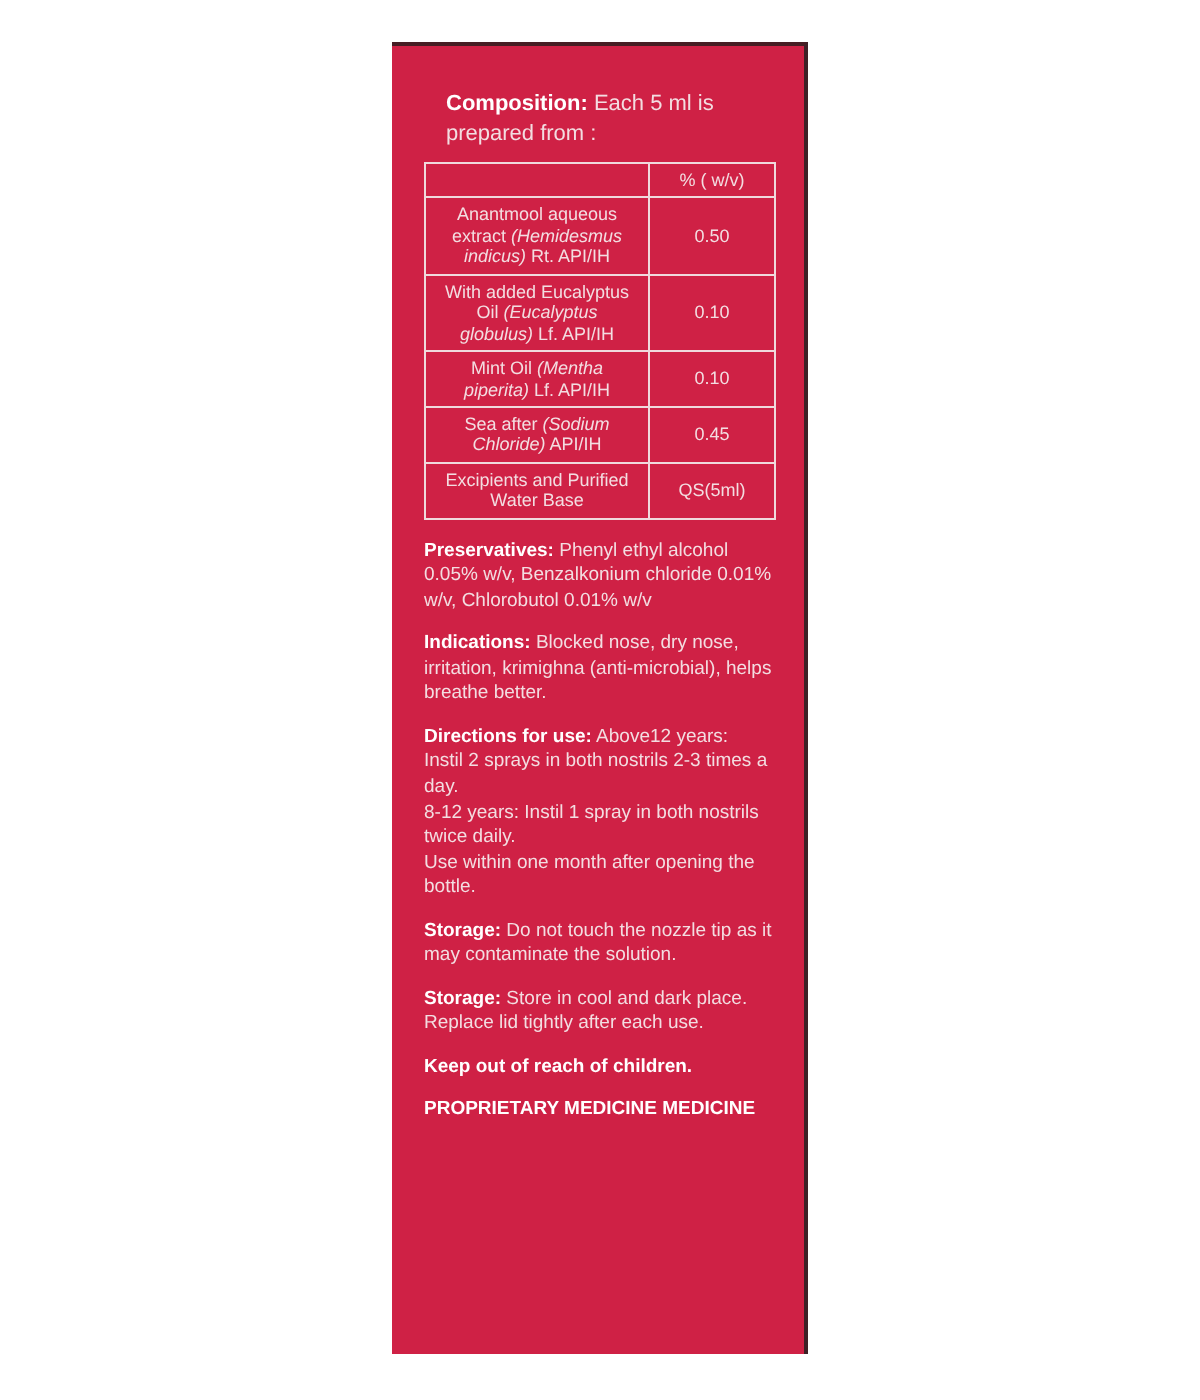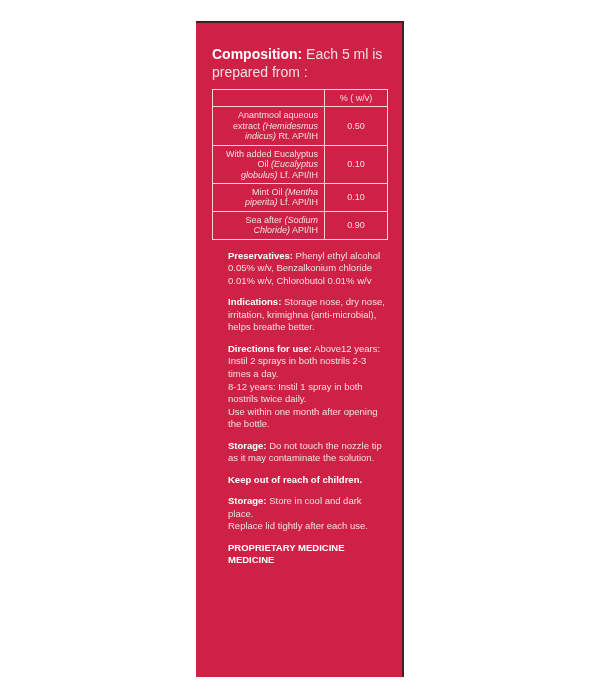--- a/index.html
+++ b/index.html
@@ -19,45 +19,45 @@
     border-top:2px solid var(--edge-top,#461d23);
     border-right:2px solid var(--edge-right,#3e2026);
   }
   .content{
     padding:22px 14px 0 16px;
     color:var(--body-text,#f3dde1);
     font-size:9.5px;
     line-height:1.32;
   }
   .b{color:var(--bold-text,#ffffff);font-weight:bold;}
-  .heading{margin:0 0 7px 0;font-size:14px;}
+  .heading{margin:0 0 7px 11px;font-size:11px;}
   table.comp{
     border-collapse:collapse;
     width:100%;
     margin:0 0 10px 0;
     font-size:9px;
     line-height:1.16;
     color:var(--body-text,#f3dde1);
     border-radius:26px;
   }
   table.comp th, table.comp td{
     border:1px solid var(--table-border,rgba(255,255,255,.8));
     padding:3px 6px;
     font-weight:normal;
-    text-align:right;
+    text-align:center;
     vertical-align:middle;
   }
   table.comp th.val, table.comp td.val{
     width:50px;
     text-align:center;
     white-space:nowrap;
   }
   table.comp thead th{padding:3px 6px;}
   em{font-style:italic;}
-  .sec{margin:0 0 9px 16px;}
+  .sec{margin:0 0 9px 0;}
   .sec:last-child{margin-bottom:0;}
 </style>
 </head>
 <body>
 
 <div class="stage">
   <div class="panel">
     <div class="content">
 
       <p class="heading"><span class="b">Composition:</span><span> Each 5 ml is prepared from :</span></p>
@@ -77,30 +77,34 @@
             <tr>
               <td><span>With added Eucalyptus Oil </span><em>(Eucalyptus globulus)</em><span> Lf. API/IH</span></td>
               <td class="val">0.10</td>
             </tr>
             <tr>
               <td><span>Mint Oil </span><em>(Mentha piperita)</em><span> Lf. API/IH</span></td>
               <td class="val">0.10</td>
             </tr>
             <tr>
               <td><span>Sea after </span><em>(Sodium Chloride)</em><span> API/IH</span></td>
-              <td class="val">0.90</td>
+              <td class="val">0.45</td>
+            </tr>
+            <tr>
+              <td><span>Excipients and Purified Water Base</span></td>
+              <td class="val">QS(5ml)</td>
             </tr>
           </tbody>
       </table>
 
       <div id="sections">
           <p class="sec"><span class="b">Preservatives:</span><span> Phenyl ethyl alcohol 0.05% w/v, Benzalkonium chloride 0.01% w/v, Chlorobutol 0.01% w/v</span></p>
-          <p class="sec"><span class="b">Indications:</span><span> Storage nose, dry nose, irritation, krimighna (anti-microbial), helps breathe better.</span></p>
+          <p class="sec"><span class="b">Indications:</span><span> Blocked nose, dry nose, irritation, krimighna (anti-microbial), helps breathe better.</span></p>
           <p class="sec"><span class="b">Directions for use:</span><span> Above12 years:</span><br><span>Instil 2 sprays in both nostrils 2-3 times a day.</span><br><span>8-12 years: Instil 1 spray in both nostrils twice daily.</span><br><span>Use within one month after opening the bottle.</span></p>
           <p class="sec"><span class="b">Storage:</span><span> Do not touch the nozzle tip as it may contaminate the solution.</span></p>
+          <p class="sec"><span class="b">Storage:</span><span> Store in cool and dark place.</span><br><span>Replace lid tightly after each use.</span></p>
           <p class="sec"><span class="b">Keep out of reach of children.</span></p>
-          <p class="sec"><span class="b">Storage:</span><span> Store in cool and dark place.</span><br><span>Replace lid tightly after each use.</span></p>
           <p class="sec"><span class="b">PROPRIETARY MEDICINE MEDICINE</span></p>
         </div>
 
     </div>
   </div>
 </div>
 
 </body></html>

